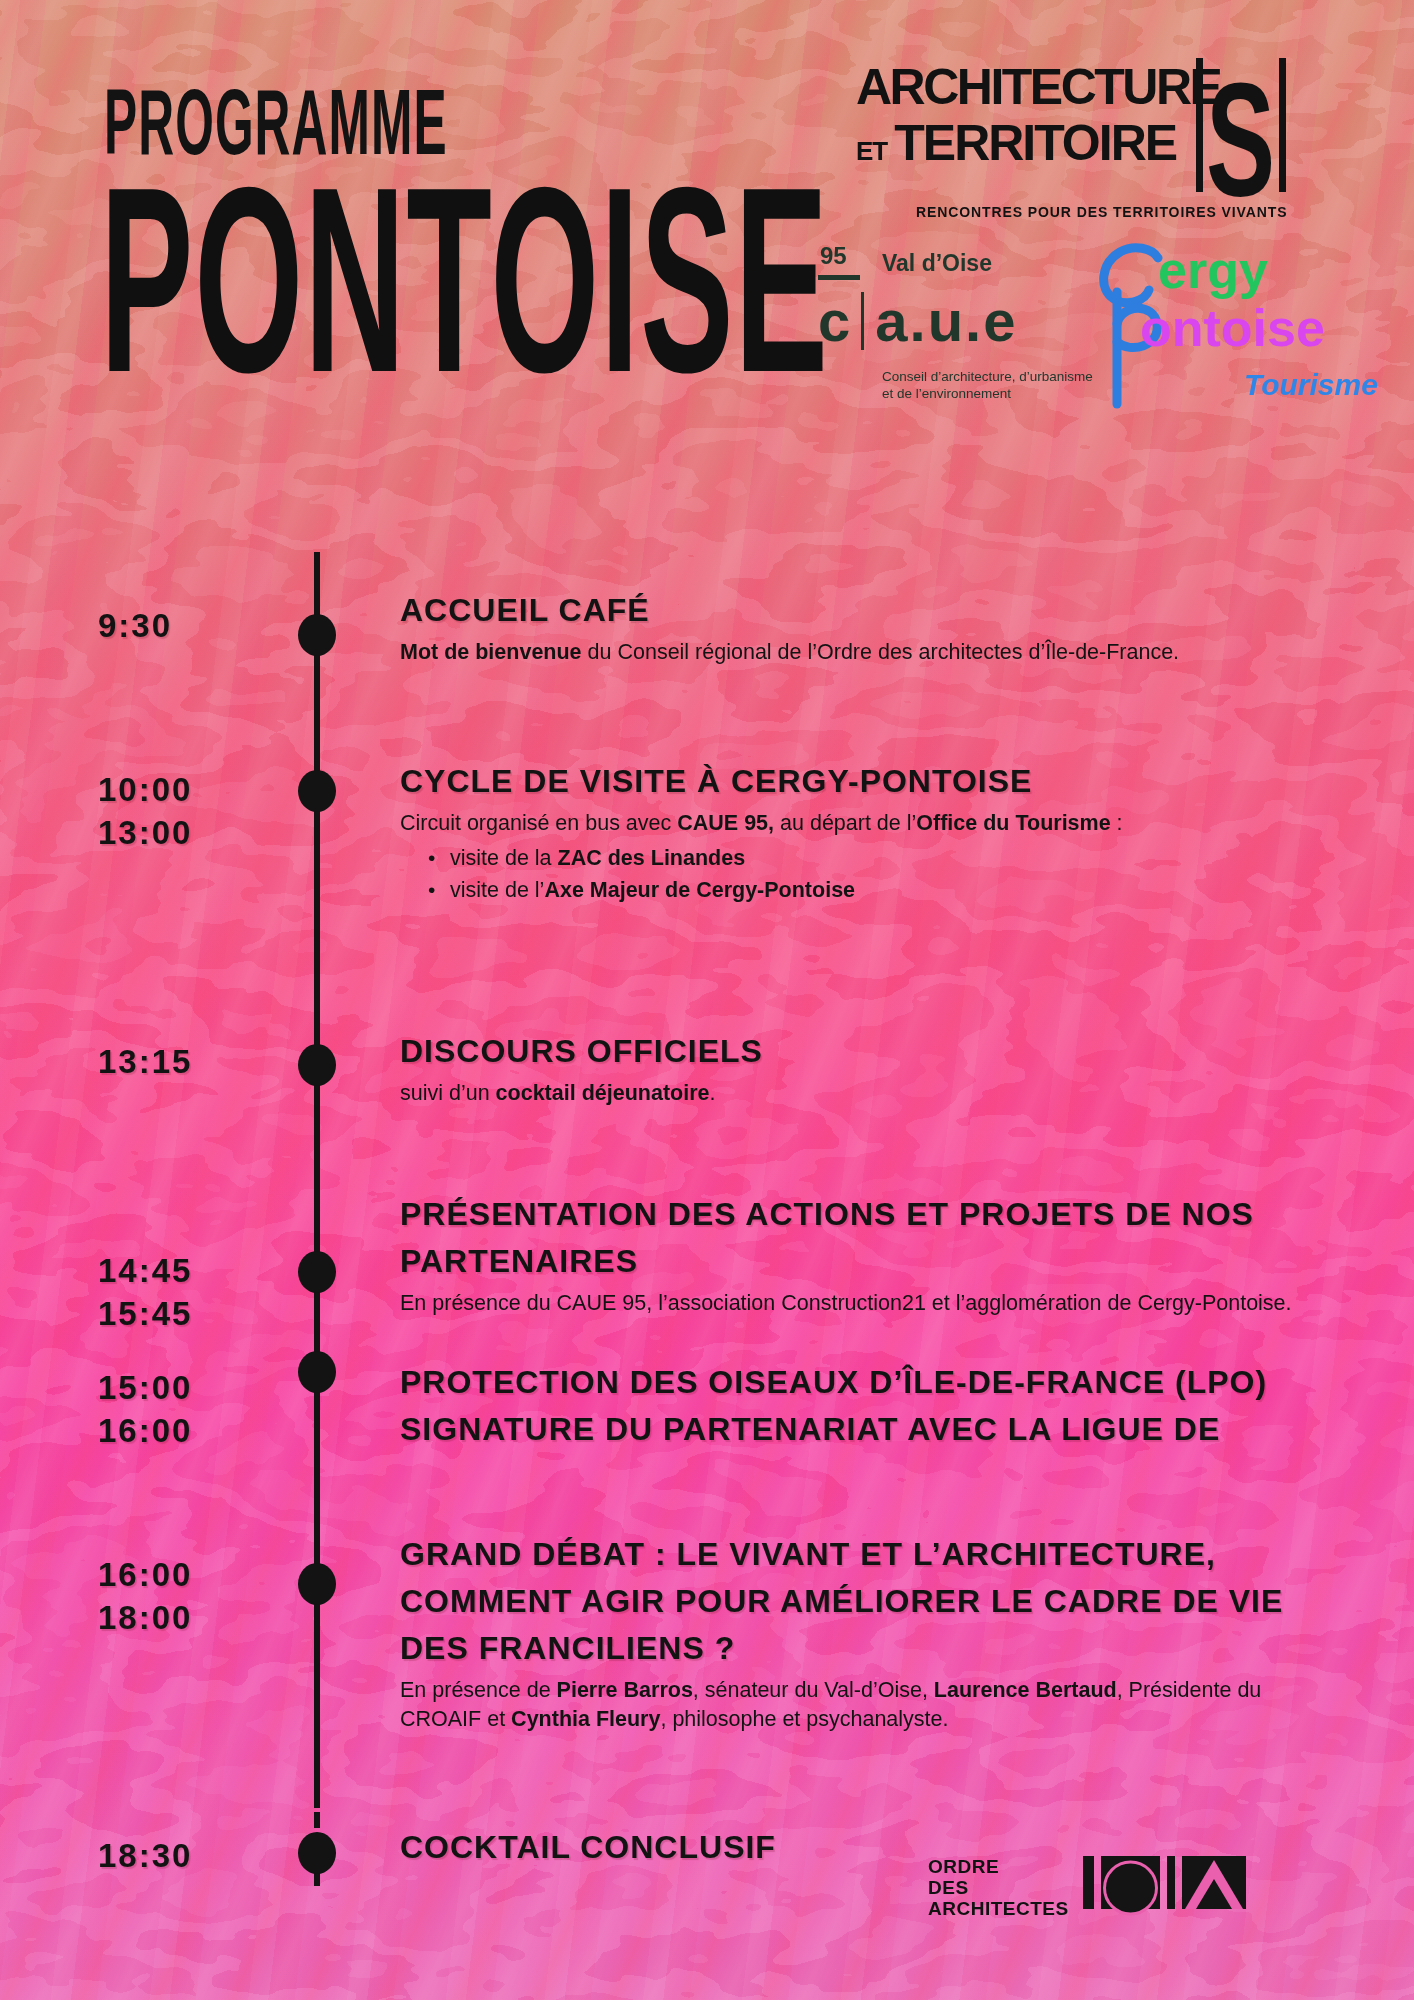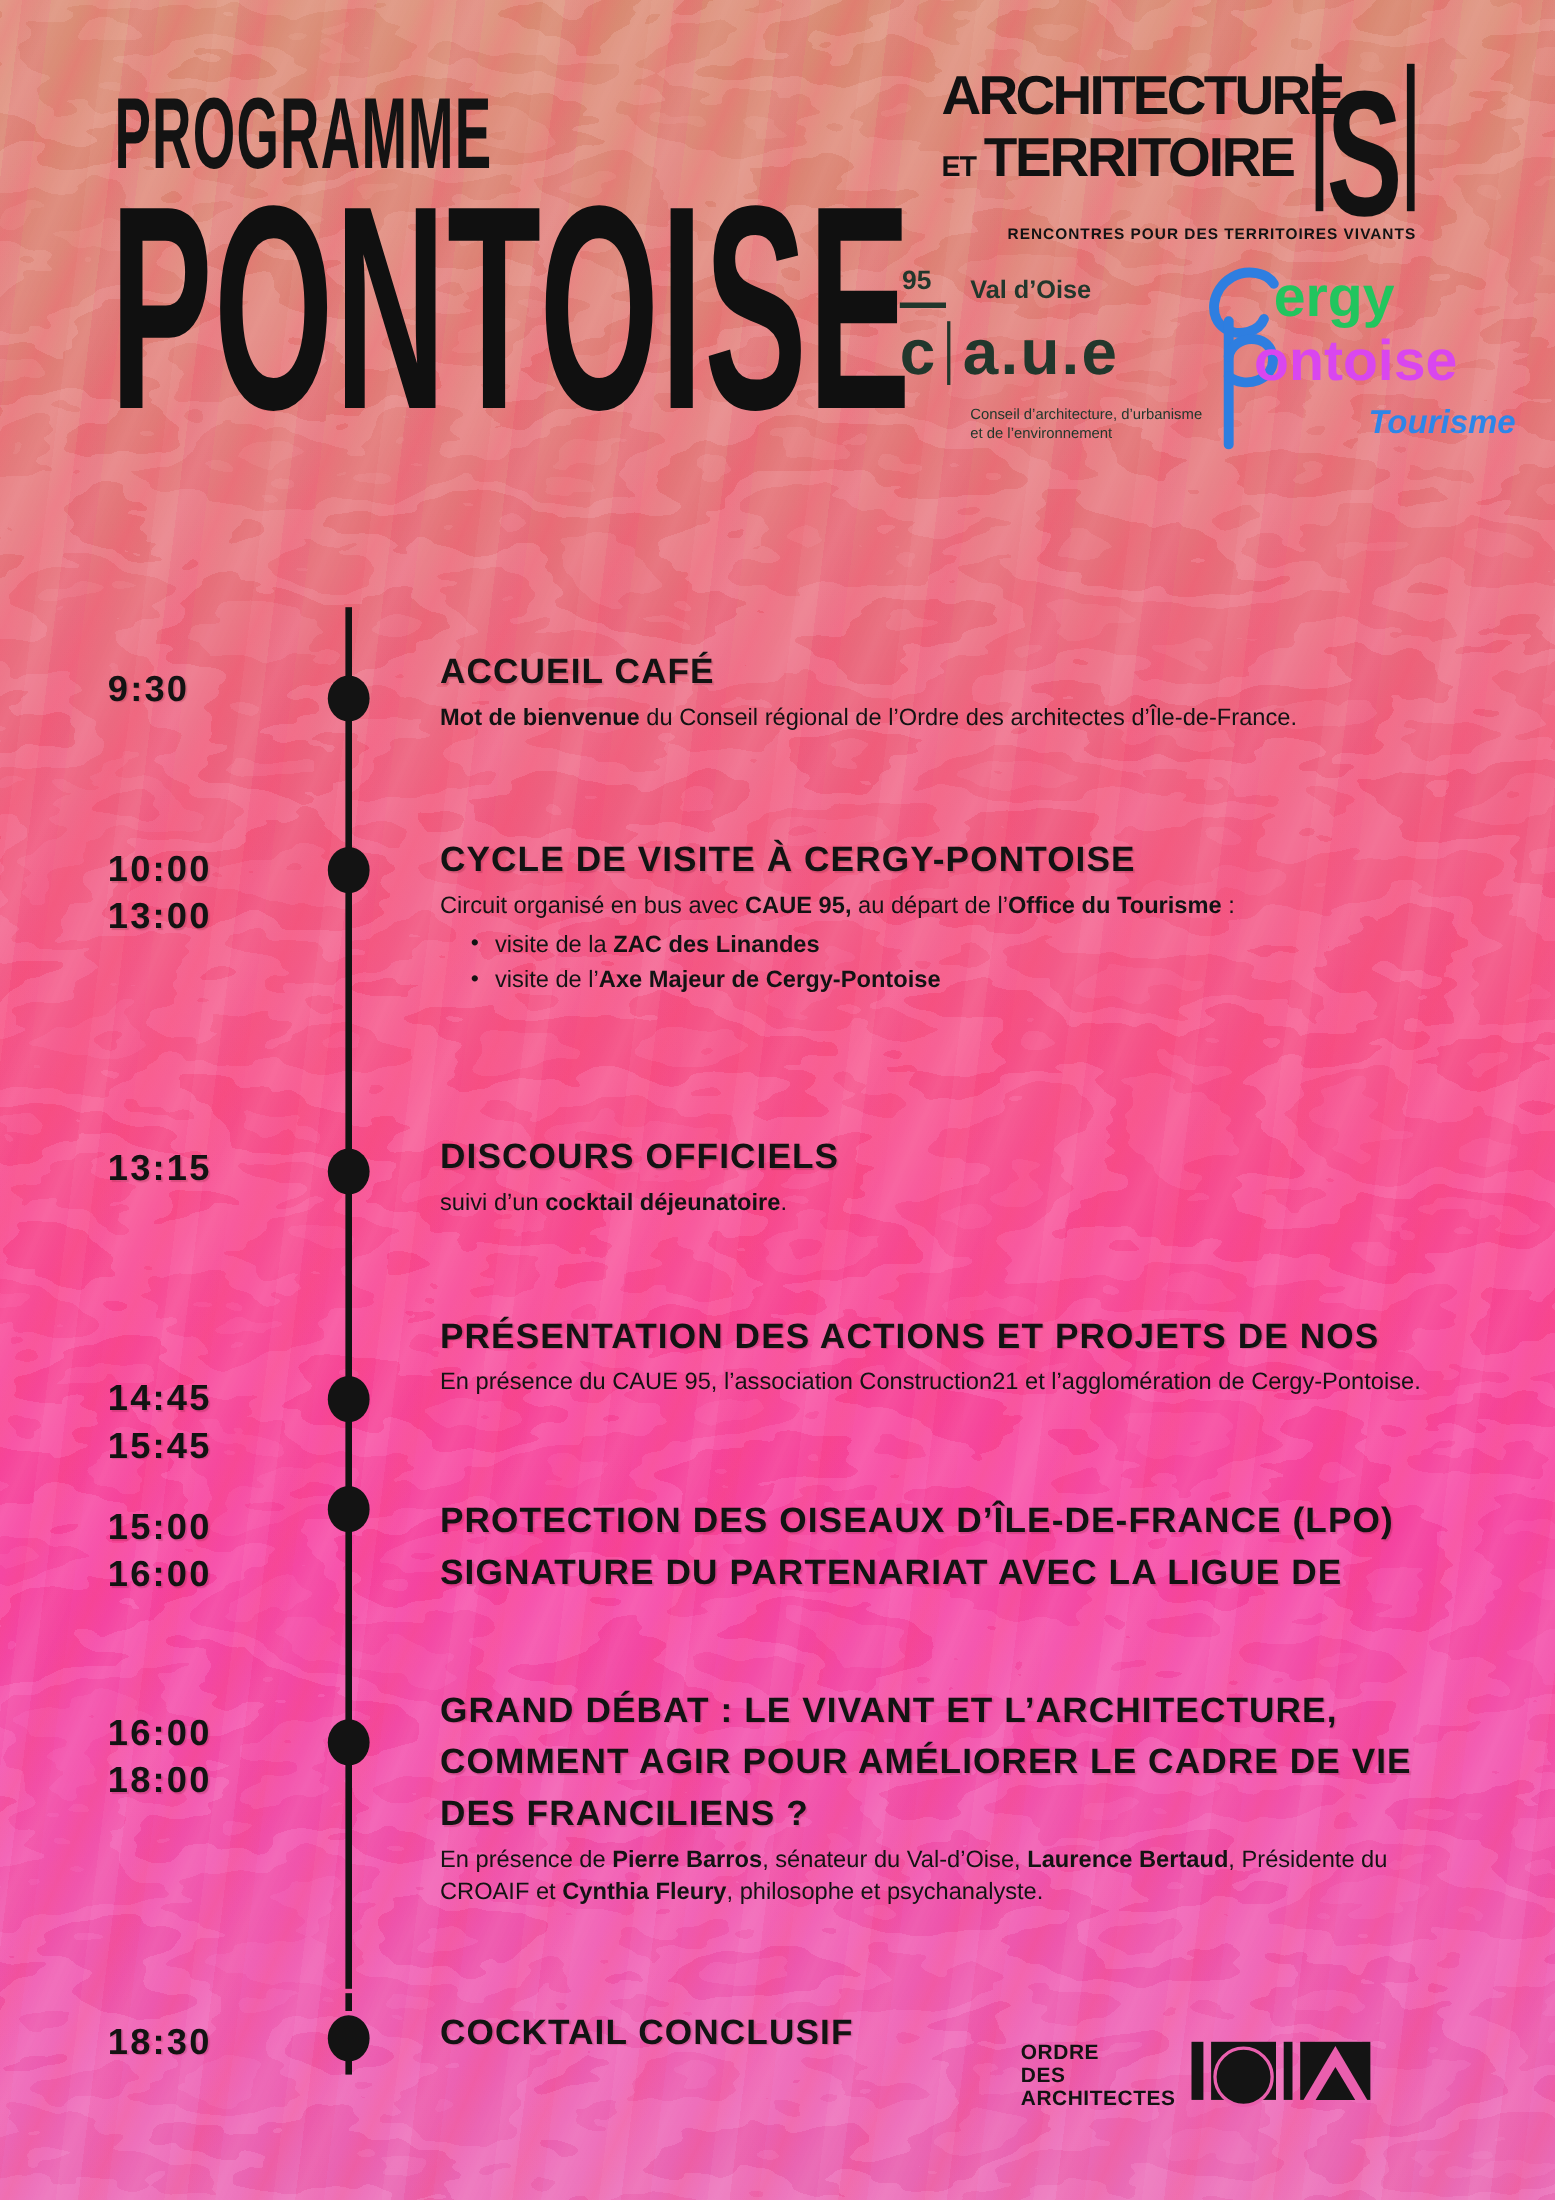--- a/index.html
+++ b/index.html
@@ -181,20 +181,21 @@
 
   <div class="ev" style="top:1191px">
     <div class="ev-times" style="top:58px">
       <div>14:45</div>
       <div>15:45</div>
     </div>
     <div class="ev-dot" style="top:60px"></div>
     <div class="ev-content">
       <div class="ev-title">
         <div>PRÉSENTATION DES ACTIONS ET PROJETS DE NOS</div>
+        <div>PARTENAIRES</div>
       </div>
       <p class="ev-body"><span>En présence du CAUE 95, l’association Construction21 et l’agglomération de Cergy-Pontoise.</span></p>
     </div>
   </div>
 
   <div class="ev" style="top:1359px">
     <div class="ev-times" style="top:7px">
       <div>15:00</div>
       <div>16:00</div>
     </div>

